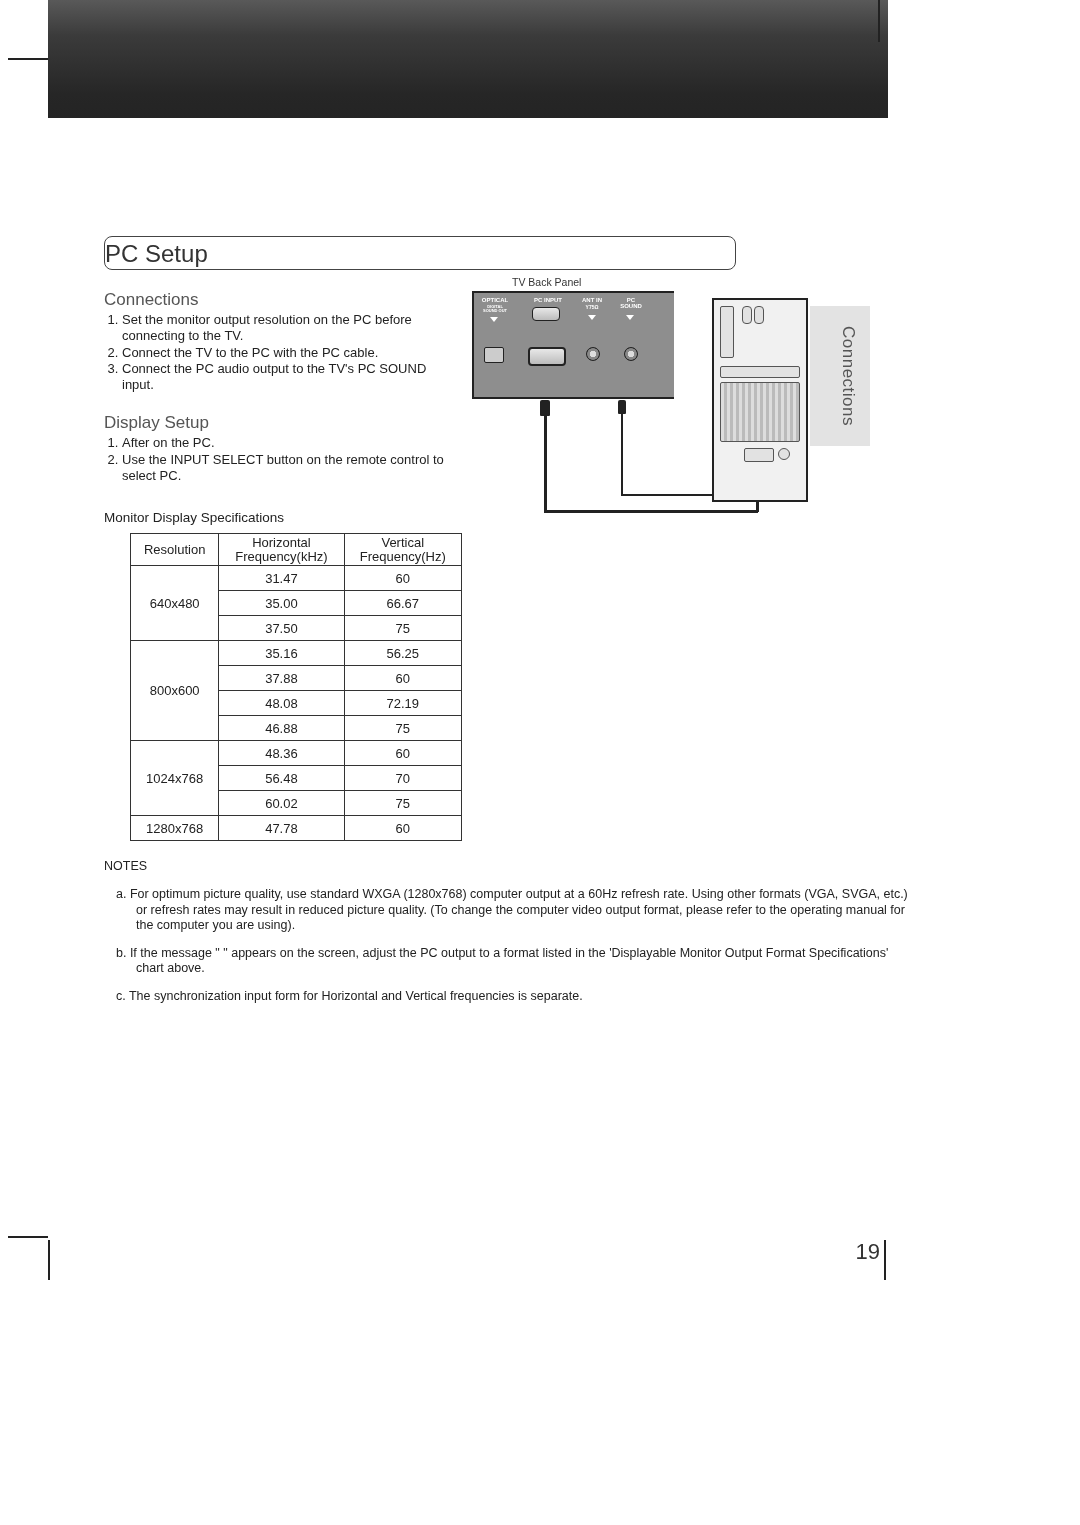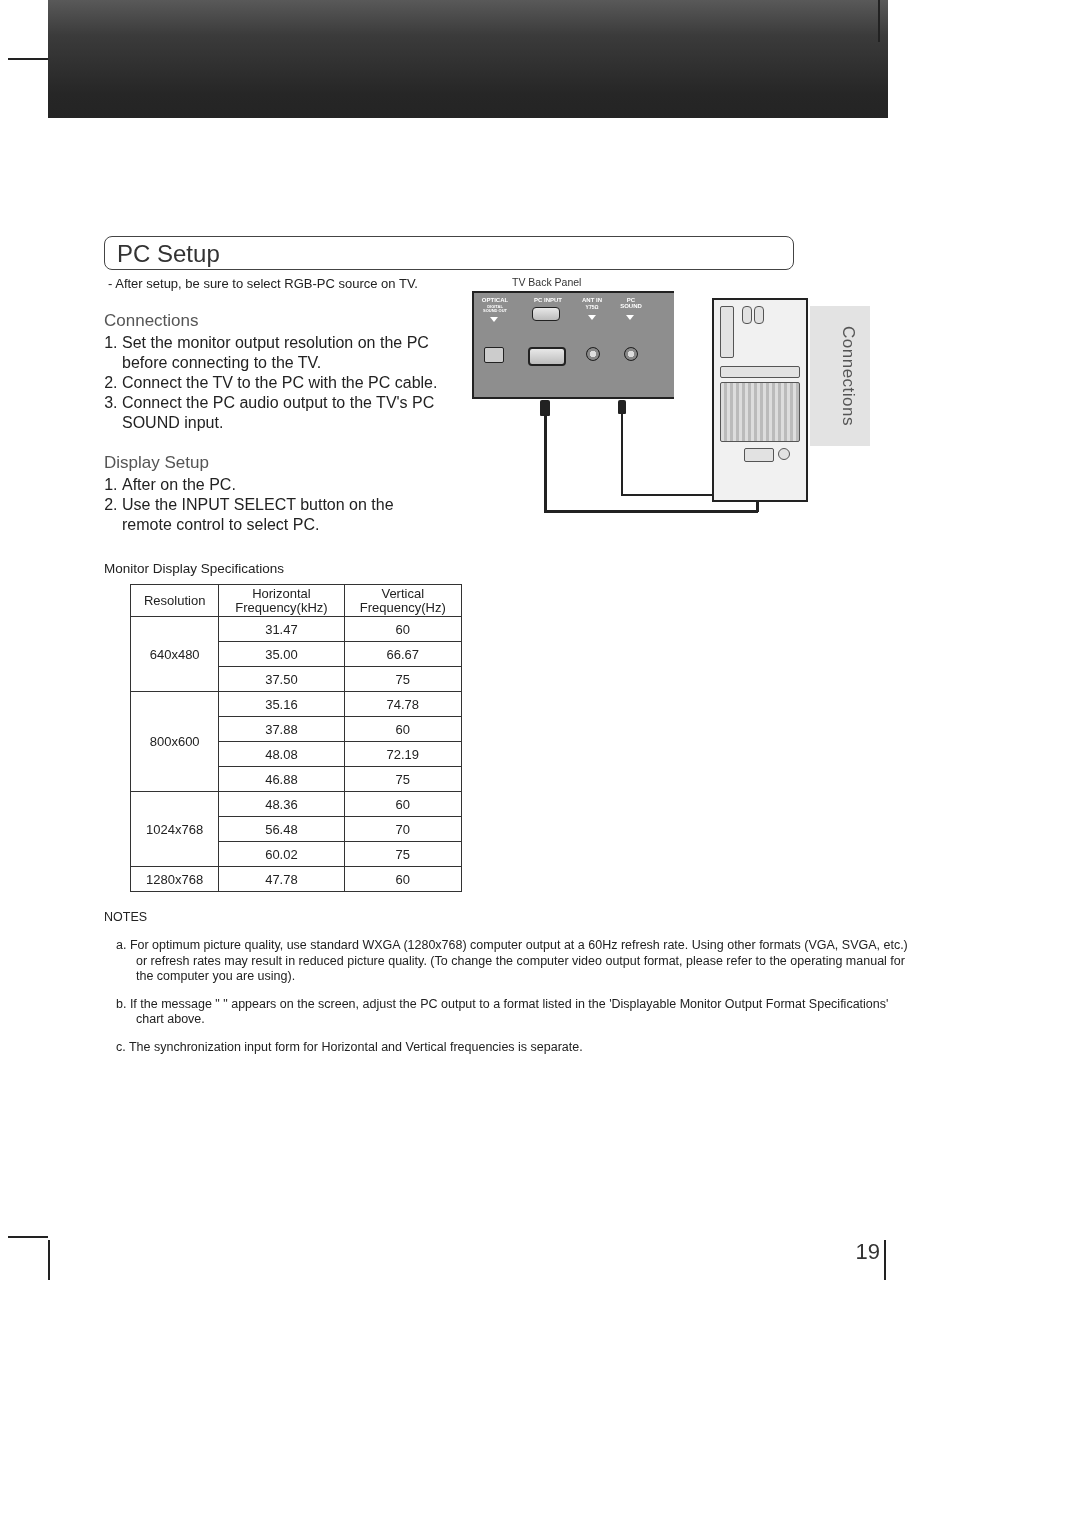--- a/index.html
+++ b/index.html
@@ -58,22 +58,22 @@
     position: absolute;
     left: 104px;
     top: 236px;
     width: 720px;
   }
 
   
   .title-box {
     border: 1.5px solid #444;
     border-radius: 8px;
-    padding: 3px 12px 1px 12px;
-    width: 690px;
+    padding: 3px 12px 1px 0;
+    width: 632px;
     box-sizing: border-box;
   }
   .title-box h1 {
     margin: 0;
     font-weight: 400;
     font-size: 24px;
     color: #333;
   }
   .intro {
     font-size: 13px;
@@ -81,21 +81,21 @@
   }
   h2 {
     font-weight: 400;
     font-size: 17px;
     color: #555;
     margin: 20px 0 2px 0;
   }
   ol {
     margin: 0 0 0 4px;
     padding-left: 14px;
-    font-size: 16px;
+    font-size: 13px;
   }
   ol li { margin: 0; line-height: 1.25; }
   .tbl-title {
     font-size: 13.5px;
     margin: 26px 0 8px 0;
   }
   .col-left {
     width: 340px;
   }
 
@@ -241,21 +241,20 @@
   <div class="crop bl-h"></div>
   <div class="crop br-v"></div>
 
   <div class="side-tab-bg"></div>
   <div class="side-tab">Connections</div>
 
   <div class="content">
     <div class="title-box">
       <h1>PC Setup</h1>
     </div>
-    <p class="intro">- After setup, be sure to select RGB-PC source on TV.</p>
 
     <div class="col-left">
       <h2>Connections</h2>
       <ol>
         <li>Set the monitor output resolution on the PC before connecting to the TV.</li>
         <li>Connect the TV to the PC with the PC cable.</li>
         <li>Connect the PC audio output to the TV's PC SOUND input.</li>
       </ol>
 
       <h2>Display Setup</h2>
@@ -284,21 +283,21 @@
               <td>35.00</td>
               <td>66.67</td>
             </tr>
             <tr>
               <td>37.50</td>
               <td>75</td>
             </tr>
             <tr>
               <td rowspan="4">800x600</td>
               <td>35.16</td>
-              <td>74.78</td>
+              <td>56.25</td>
             </tr>
             <tr>
               <td>37.88</td>
               <td>60</td>
             </tr>
             <tr>
               <td>48.08</td>
               <td>72.19</td>
             </tr>
             <tr>

